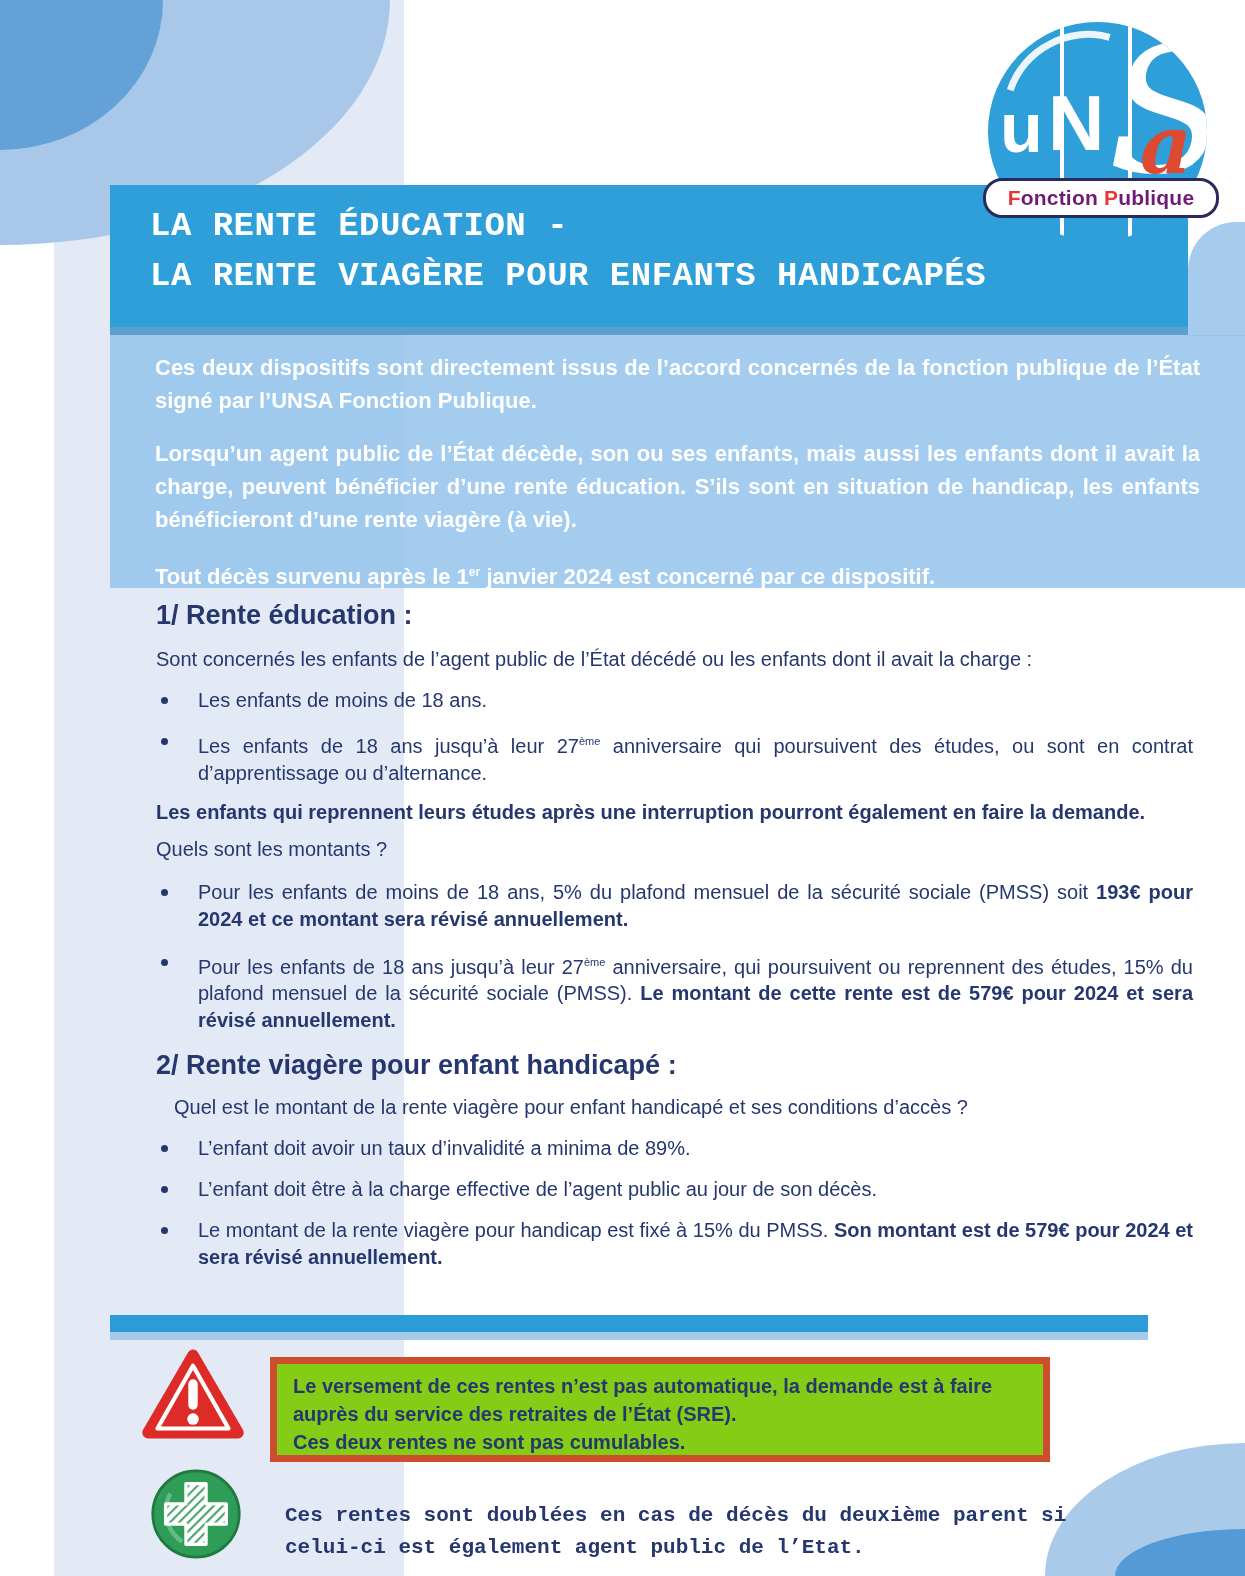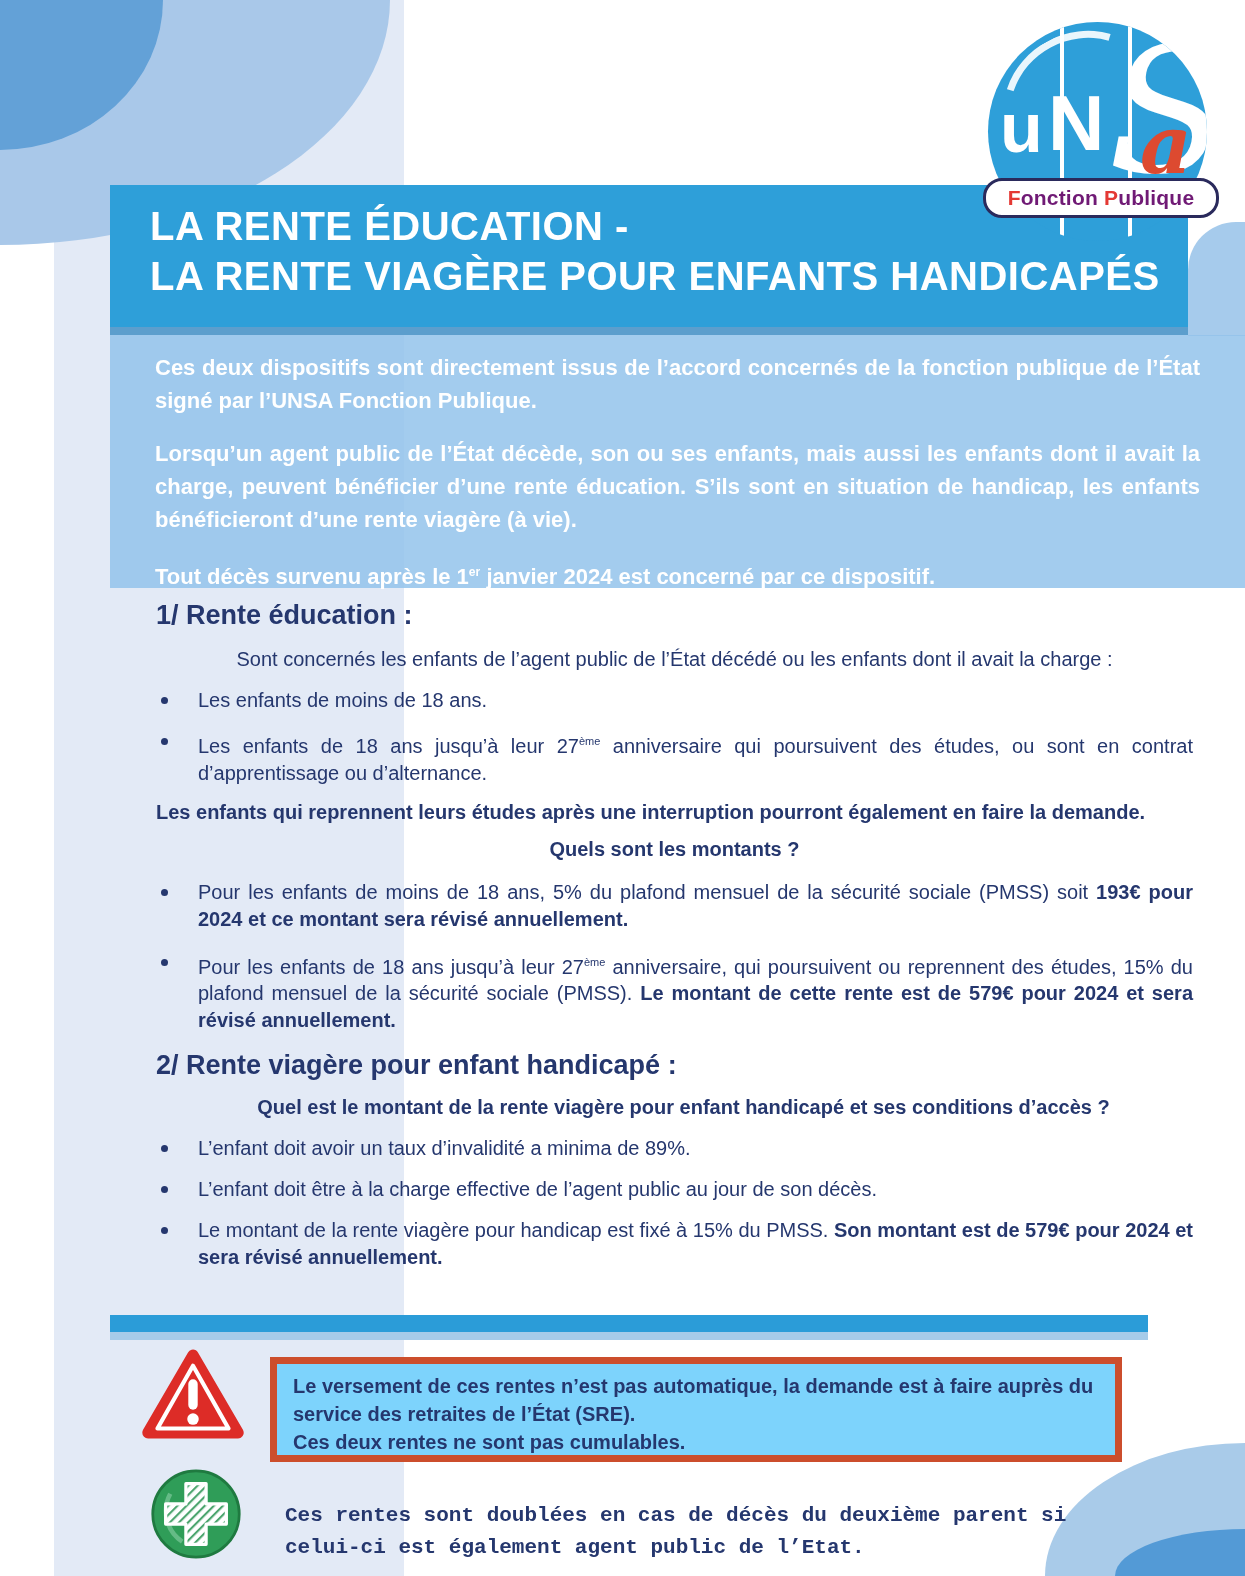--- a/index.html
+++ b/index.html
@@ -10,21 +10,21 @@
   
   #band{left:54px;top:0;width:350px;height:1576px;background:#E3EAF6;z-index:0;}
   #ring{left:0;top:0;width:390px;height:245px;background:#A9C8E9;border-bottom-right-radius:100% 100%;z-index:1;}
   #disc{left:0;top:0;width:163px;height:150px;background:#63A1D7;border-bottom-right-radius:100% 100%;z-index:2;}
   #corner-outer{right:0;bottom:0;width:200px;height:133px;background:#A9CBE9;border-top-left-radius:100% 100%;z-index:1;}
   #corner-inner{right:0;bottom:0;width:130px;height:47px;background:#539AD6;border-top-left-radius:100% 100%;z-index:2;}
 
   
   #banner{left:110px;top:185px;width:1078px;height:150px;background:#2E9FD9;z-index:3;}
   #banner-strip{left:0;bottom:0;width:100%;height:8px;background:#5C9ECD;}
-  #banner-title{left:40px;top:16px;width:1010px;color:#ffffff;font-weight:800;font-size:40px;line-height:50px;letter-spacing:.5px;}
+  #banner-title{left:40px;top:16px;width:1010px;color:#ffffff;font-weight:800;font-size:34px;line-height:50px;letter-spacing:.5px;font-family:Liberation Mono, monospace;}
 
   
   #intro-corner{left:1188px;top:222px;width:57px;height:114px;background:#A6CBEC;border-top-left-radius:48px;z-index:2;}
   #intro{left:110px;top:335px;width:1135px;height:253px;background:rgba(147,195,235,0.85);z-index:3;}
   #intro .inner{padding:16px 45px 0 45px;}
   #intro p{margin:0 0 20px 0;color:#ffffff;font-weight:600;font-size:22px;line-height:33px;text-align:justify;}
   #intro p:last-child{text-align:left;}
   sup{font-size:0.55em;}
 
   
@@ -38,38 +38,38 @@
   #logo-s{left:120px;top:-12px;font-size:175px;font-family:"DejaVu Serif",serif;font-style:italic;font-weight:400;}
   #logo-a{left:152px;top:76px;font-size:80px;font-family:"DejaVu Serif",serif;font-style:italic;font-weight:700;color:#DD4A30;}
   #logo-pill{left:983px;top:178px;width:230px;height:34px;background:#ffffff;border:3px solid #2A2A5C;border-radius:19px;z-index:7;
              display:flex;align-items:center;justify-content:center;font-size:21px;font-weight:800;letter-spacing:.2px;}
   .pill-red{color:#E43934;}
   .pill-navy{color:#701a75;}
 
   
   #content{left:156px;top:598px;width:1037px;z-index:4;color:#25376E;font-size:20px;line-height:27px;}
   #content h2{margin:0 0 14px 0;font-size:27px;line-height:34px;font-weight:800;color:#25376E;}
-  #content .lead{margin:0 0 14px 0;text-align:center;}
+  #content .lead{margin:0 0 14px 0;}
   #content .note{margin:0 0 10px 0;font-weight:800;text-align:justify;}
-  #content .q{margin:0 0 16px 0;font-weight:700;text-align:center;}
+  #content .q{margin:0 0 16px 0;font-weight:400;}
   .bullet{display:flex;margin:0 0 14px 0;}
   .bullet .dot{flex:0 0 auto;width:7px;height:7px;border-radius:50%;background:#25376E;margin:10px 30px 0 5px;}
   .bullet .btxt{flex:1 1 auto;text-align:justify;}
   .b{font-weight:800;}
   .mb16{margin-bottom:16px !important;}
   .h2b{margin-top:0;}
 
   
   #divider{left:110px;top:1315px;width:1038px;z-index:4;}
   #divider .d1{width:100%;height:17px;background:#2B9CD8;}
   #divider .d2{width:100%;height:8px;background:#A6CBE9;}
 
   
   #warn-icon{left:140px;top:1348px;width:106px;height:92px;z-index:4;}
-  #warn-box{left:270px;top:1357px;width:852px;height:105px;background:#7dd3fc;border:7px solid #CC4E2C;z-index:4;box-sizing:border-box;}
+  #warn-box{left:270px;top:1357px;width:780px;height:105px;background:#84cc16;border:7px solid #CC4E2C;z-index:4;box-sizing:border-box;}
   #warn-box .inner{padding:8px 16px;color:#25376E;font-weight:800;font-size:20px;line-height:28px;}
   #warn-box p{margin:0;}
 
   
   #plus-icon{left:150px;top:1468px;width:92px;height:92px;z-index:4;}
   #bonus-text{left:285px;top:1500px;width:800px;color:#25376E;font-weight:800;font-size:21px;line-height:32px;z-index:4;font-family:Liberation Mono, monospace;}
 </style>
 </head>
 <body>
 

